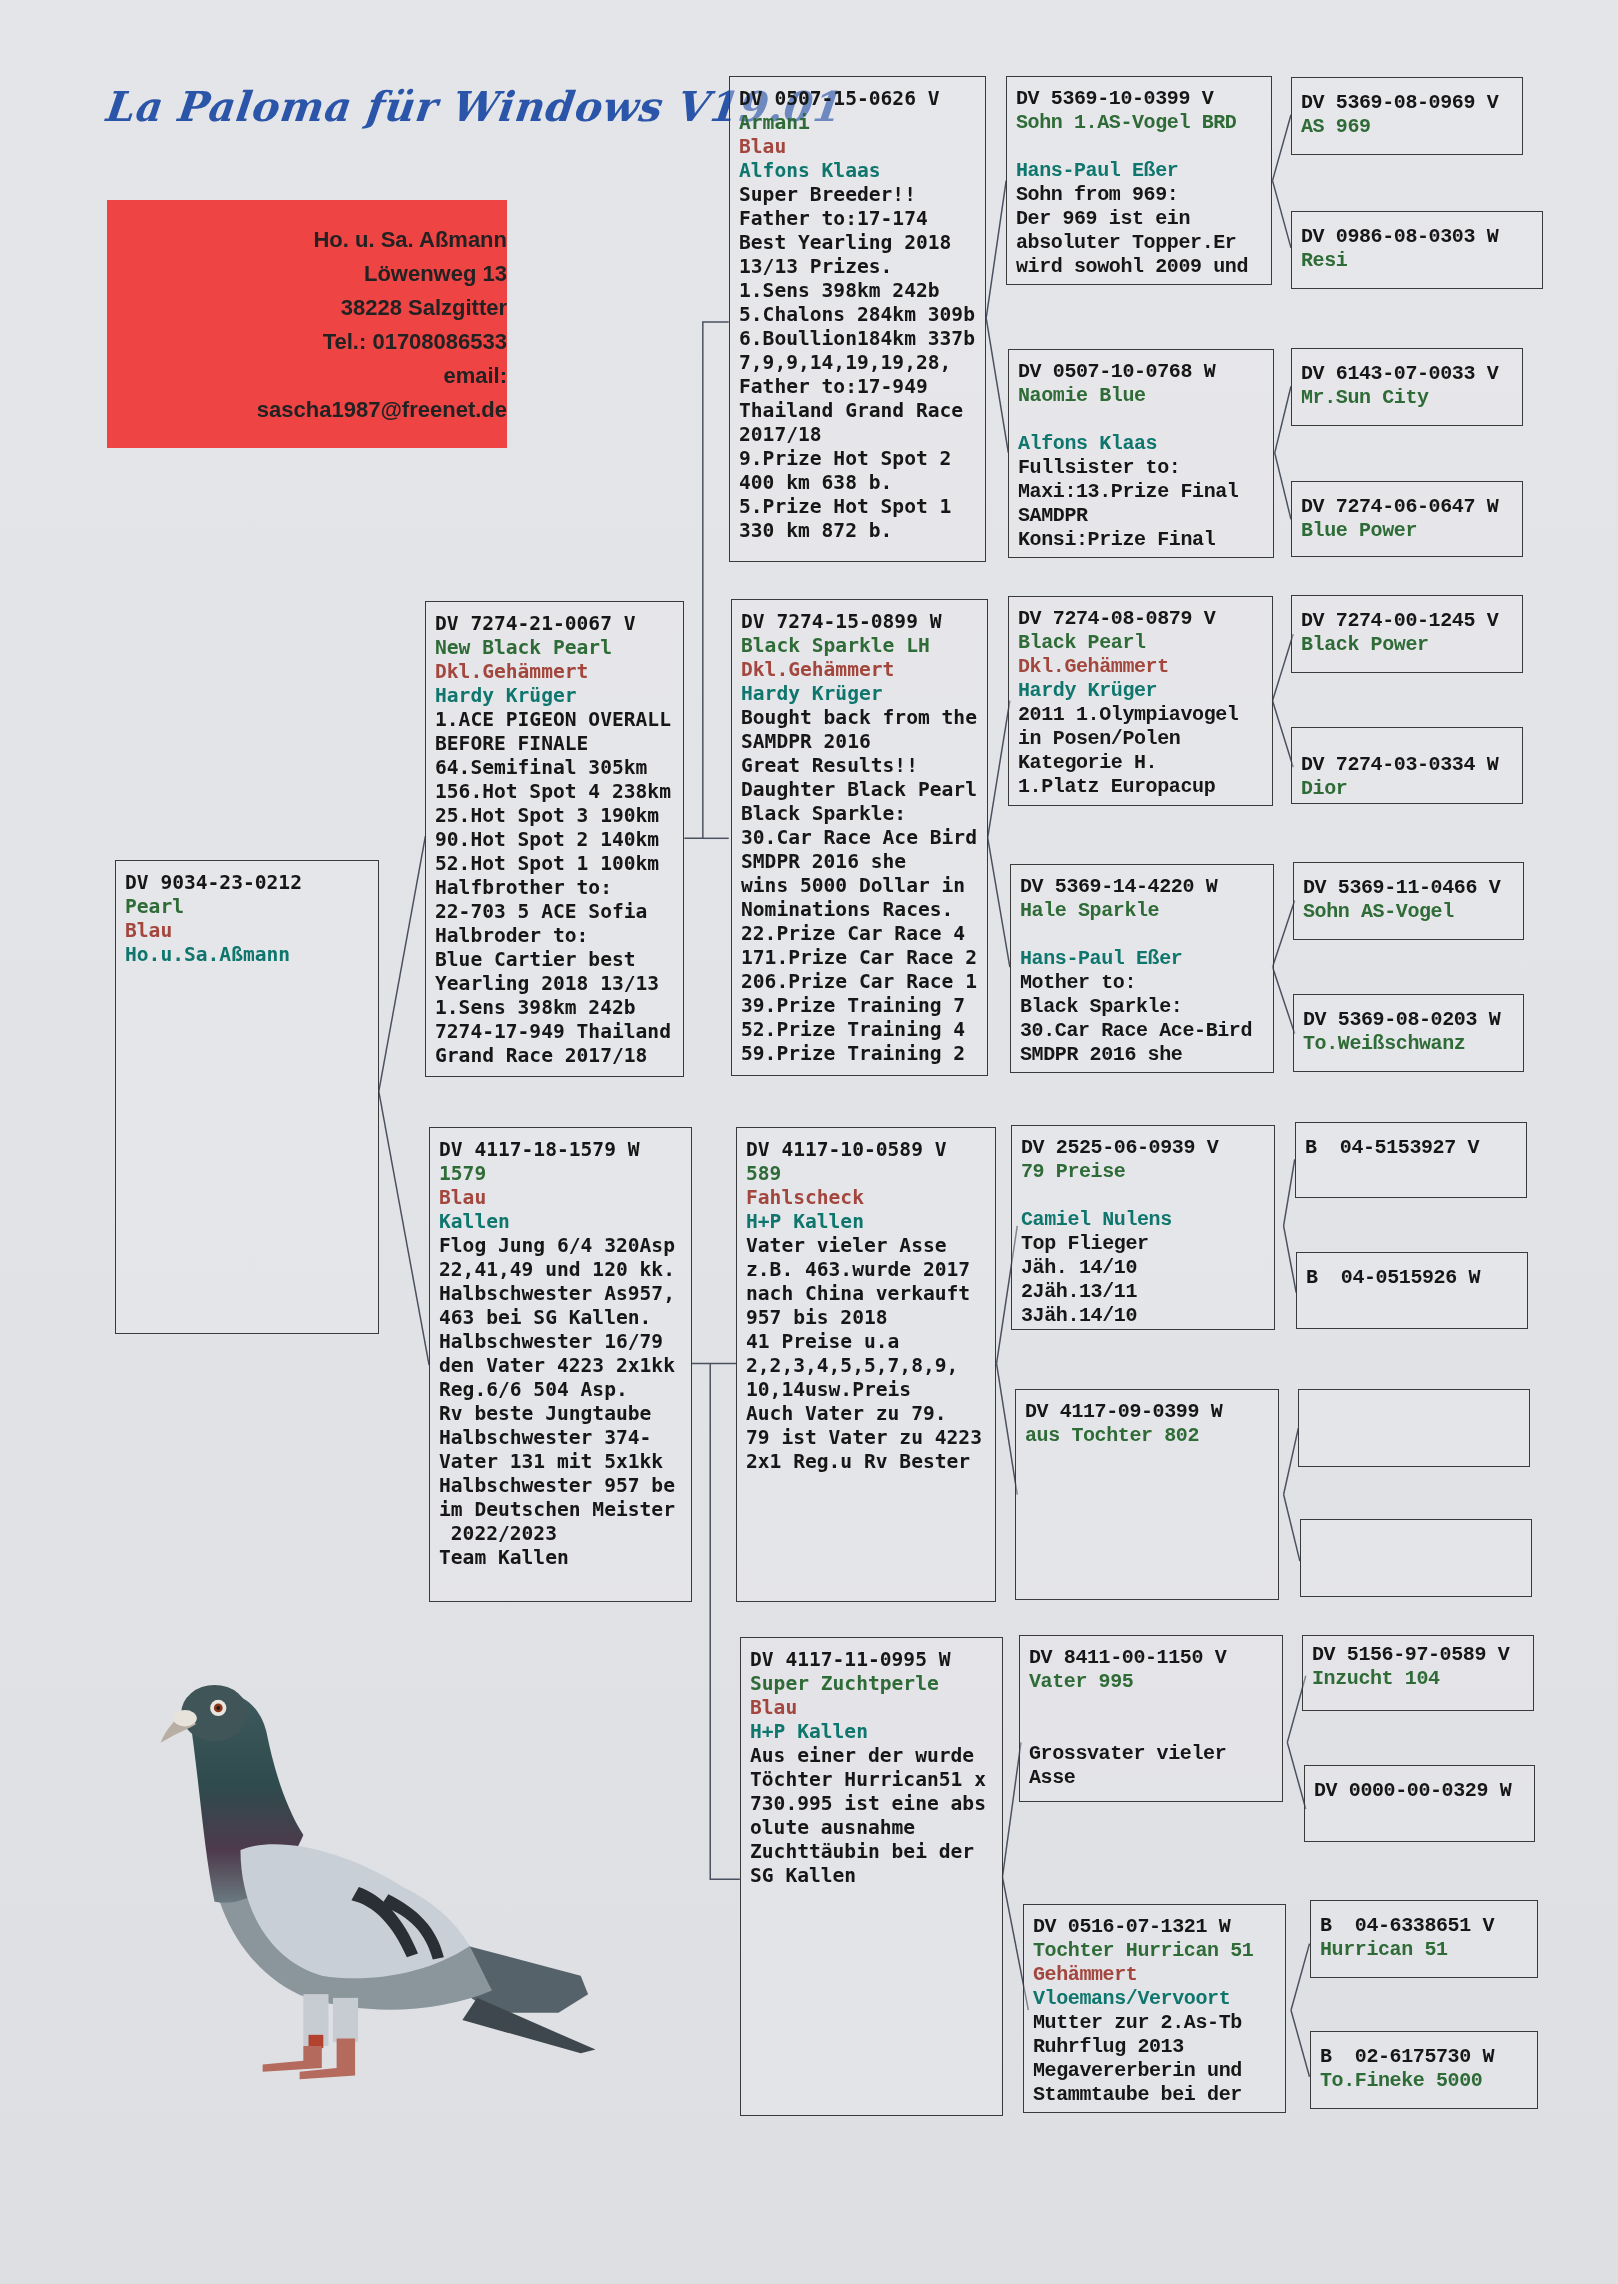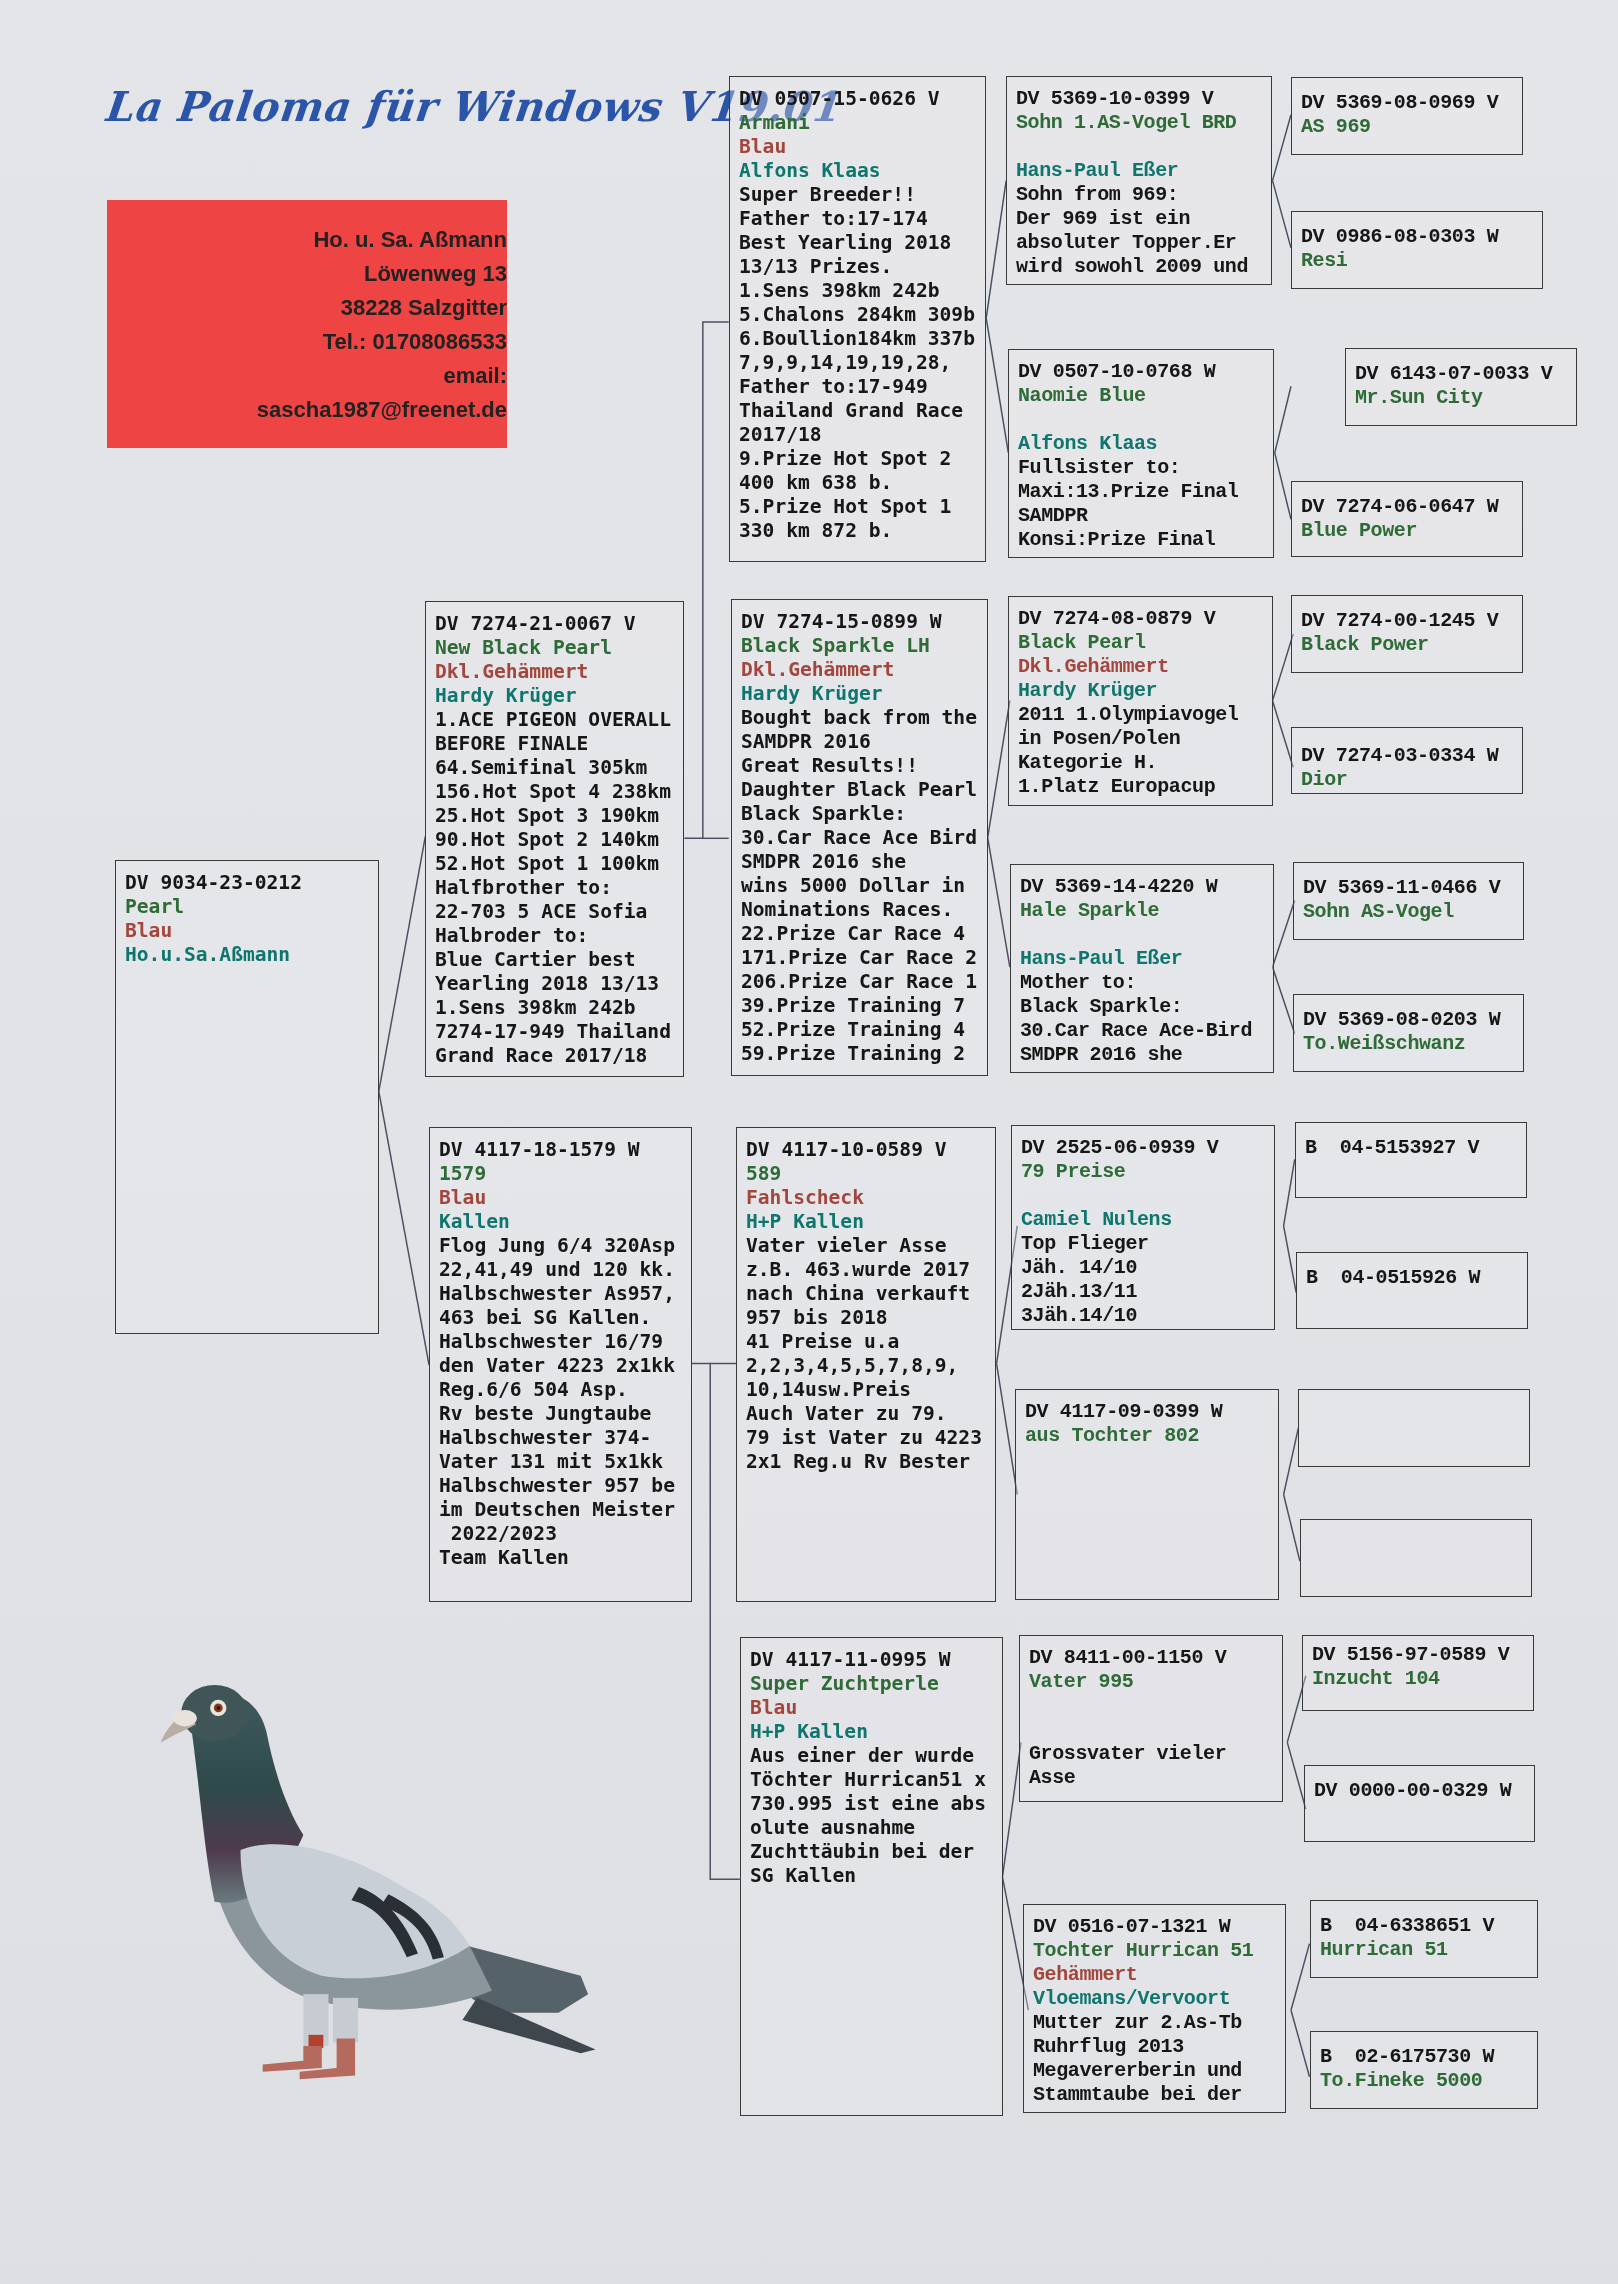--- a/index.html
+++ b/index.html
@@ -302,33 +302,33 @@
 </div>
 
 <div class="box narrow" style="left:1291px;top:77px;width:232px;height:78px;padding-top:13.3px;">
   <div class="line ring">DV 5369-08-0969 V</div>
   <div class="line name">AS 969</div>
 </div>
 <div class="box narrow" style="left:1291px;top:211px;width:252px;height:78px;padding-top:13.3px;">
   <div class="line ring">DV 0986-08-0303 W</div>
   <div class="line name">Resi</div>
 </div>
-<div class="box narrow" style="left:1345px;top:348px;width:232px;height:78px;padding-top:13.3px;">
+<div class="box narrow" style="left:1291px;top:348px;width:232px;height:78px;padding-top:13.3px;">
   <div class="line ring">DV 6143-07-0033 V</div>
   <div class="line name">Mr.Sun City</div>
 </div>
 <div class="box narrow" style="left:1291px;top:481px;width:232px;height:76px;padding-top:13.3px;">
   <div class="line ring">DV 7274-06-0647 W</div>
   <div class="line name">Blue Power</div>
 </div>
 <div class="box narrow" style="left:1291px;top:595px;width:232px;height:78px;padding-top:13.3px;">
   <div class="line ring">DV 7274-00-1245 V</div>
   <div class="line name">Black Power</div>
 </div>
-<div class="box narrow" style="left:1291px;top:727px;width:232px;height:67px;padding-top:16px;">
+<div class="box narrow" style="left:1291px;top:727px;width:232px;height:77px;padding-top:25px;">
   <div class="line ring">DV 7274-03-0334 W</div>
   <div class="line name">Dior</div>
 </div>
 <div class="box narrow" style="left:1293px;top:862px;width:231px;height:78px;padding-top:13.3px;">
   <div class="line ring">DV 5369-11-0466 V</div>
   <div class="line name">Sohn AS-Vogel</div>
 </div>
 <div class="box narrow" style="left:1293px;top:994px;width:231px;height:78px;padding-top:13.3px;">
   <div class="line ring">DV 5369-08-0203 W</div>
   <div class="line name">To.Weißschwanz</div>

